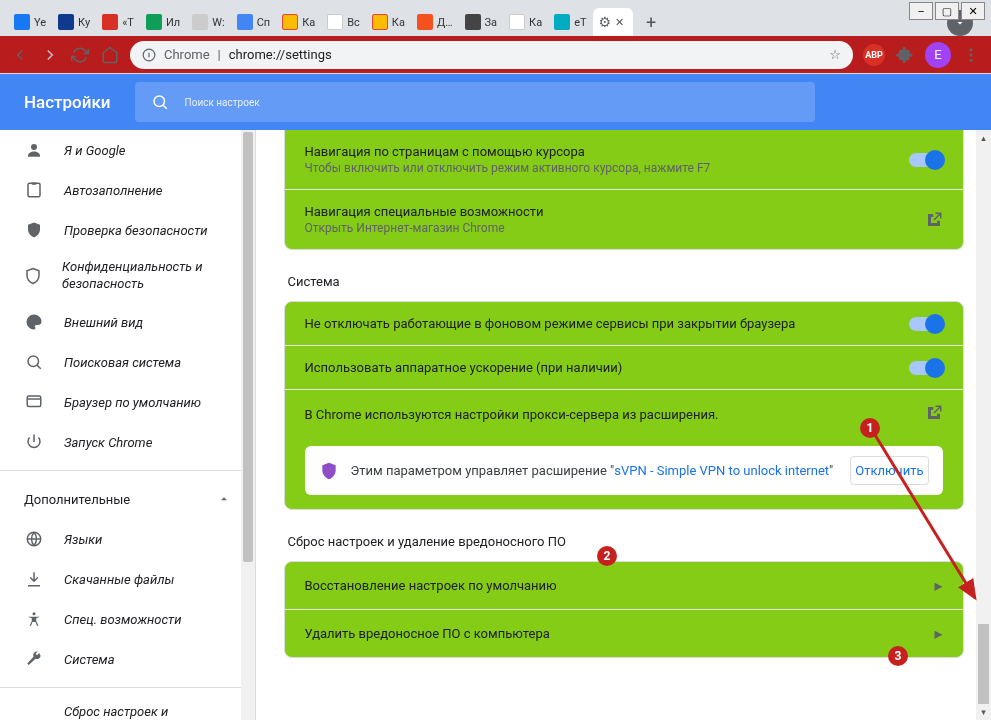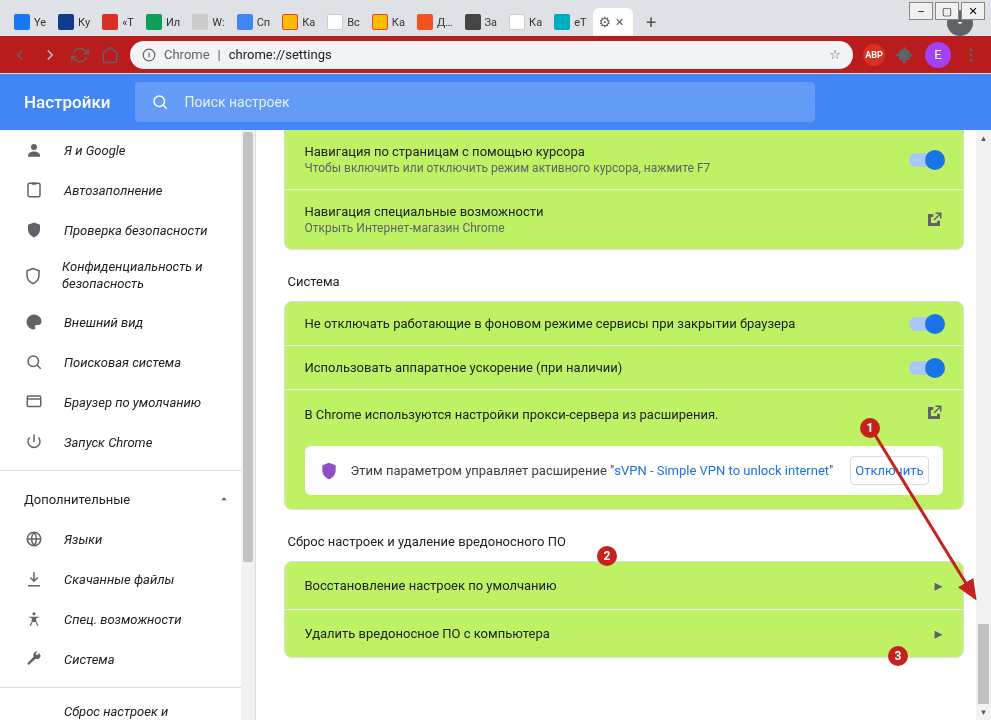--- a/index.html
+++ b/index.html
@@ -26,21 +26,21 @@
 .omnibox .chrome-label { color: #5f6368; }
 .omnibox .sep { color: #5f6368; }
 .omnibox .star { margin-left: auto; color: #5f6368; cursor: pointer; }
 .ext-badge { width: 22px; height: 22px; border-radius: 50%; background: #d93025; color: #fff; font-size: 9px; font-weight: bold; display: flex; align-items: center; justify-content: center; }
 .profile-circle { width: 26px; height: 26px; border-radius: 50%; background: #a142f4; color: #fff; display: flex; align-items: center; justify-content: center; font-size: 13px; cursor: pointer; }
 
 
 .settings-header { height: 56px; background: #4285f4; display: flex; align-items: center; padding: 0 24px; gap: 24px; }
 .settings-title { color: #fff; font-size: 17px; font-weight: 500; }
 .search-box { flex: 0 0 680px; height: 40px; background: rgba(255,255,255,0.18); border-radius: 4px; display: flex; align-items: center; padding: 0 16px; gap: 16px; }
-.search-box input { background: transparent; border: none; outline: none; color: #fff; font-size: 14px; flex: 1; }
+.search-box input { background: transparent; border: none; outline: none; color: #fff; font-size: 10px; flex: 1; }
 .search-box input::placeholder { color: rgba(255,255,255,0.85); }
 .search-icon { color: #fff; }
 
 
 .content { display: flex; height: calc(720px - 36px - 38px - 56px); position: relative; }
 
 
 .sidebar { width: 256px; border-right: 1px solid #dadce0; overflow-y: auto; position: relative; }
 .side-scrollbar { position: absolute; right: 0; top: 0; width: 14px; height: 100%; background: #f1f1f1; }
 .side-thumb { position: absolute; right: 2px; top: 2px; width: 10px; height: 430px; background: #c1c1c1; border-radius: 2px; }
@@ -48,21 +48,21 @@
 .side-item .icon { width: 20px; color: #5f6368; display: flex; justify-content: center; }
 .side-item.wrap { height: 52px; }
 .side-item.wrap .label { line-height: 1.3; }
 .side-separator { height: 1px; background: #dadce0; margin: 8px 0; }
 .side-expand { height: 40px; display: flex; align-items: center; justify-content: space-between; padding: 0 24px; font-size: 13px; color: #202124; cursor: pointer; }
 
 
 .main { flex: 1; overflow-y: auto; padding: 0 0 20px 0; position: relative; background: #fff; }
 .main-inner { max-width: 680px; margin: 0 auto; }
 .section-title { font-size: 13px; color: #202124; margin: 24px 0 12px 4px; }
-.card { border: 1px solid #dadce0; border-radius: 8px; background: #bef264; }
+.card { border: 1px solid #dadce0; border-radius: 8px; background: #84cc16; }
 .row { padding: 14px 20px; display: flex; align-items: center; gap: 16px; border-top: 1px solid #e8eaed; }
 .row:first-child { border-top: none; }
 .row-text { flex: 1; }
 .row-title { font-size: 13px; color: #202124; }
 .row-sub { font-size: 12px; color: #5f6368; margin-top: 2px; }
 .toggle { width: 34px; height: 14px; background: #a8c7fa; border-radius: 7px; position: relative; cursor: pointer; }
 .toggle::after { content: ""; position: absolute; right: -2px; top: -3px; width: 20px; height: 20px; background: #1a73e8; border-radius: 50%; }
 .ext-link-icon { color: #5f6368; cursor: pointer; }
 .chevron { color: #5f6368; }
 .ext-notice { background: #fff; border-radius: 6px; padding: 10px 14px; display: flex; align-items: center; gap: 12px; font-size: 13px; color: #3c4043; margin-top: 8px; }

